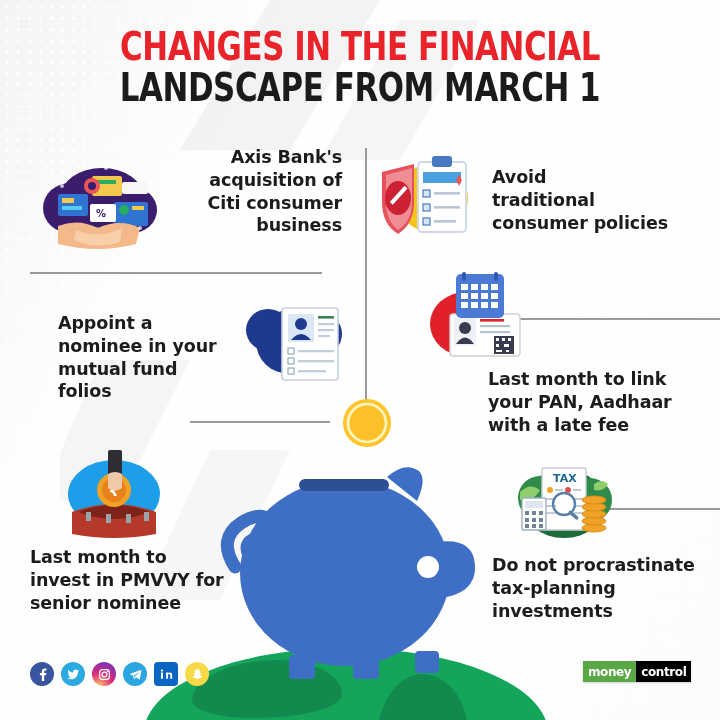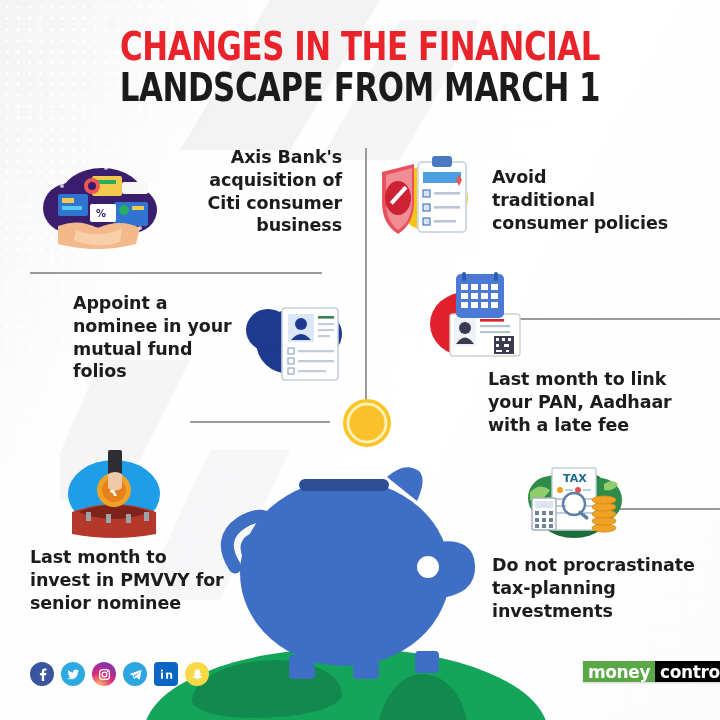--- a/index.html
+++ b/index.html
@@ -119,21 +119,21 @@
     height: 21px;
     z-index: 9;
     box-shadow: 0 1px 2px rgba(0,0,0,.18);
   }
   .logo-a, .logo-b {
     display: flex; align-items: center;
     padding: 0 5px;
     color: #fff;
     font-family: "DejaVu Sans", sans-serif;
     font-weight: 700;
-    font-size: 17px;
+    font-size: 12px;
     letter-spacing: -0.4px;
   }
   .logo-a { background: #5aa845; }
   .logo-b { background: #000000; }
 
   
   #globe {
     position: absolute;
     left: 144px; top: 648px;
     width: 404px; height: 170px;
@@ -223,21 +223,21 @@
         <ellipse cx="24" cy="48" rx="13" ry="17" fill="#cc2233"></ellipse>
         <rect x="14" y="44" width="22" height="4" fill="#ffffff" transform="rotate(-48 24 46)"></rect>
       </svg>
     </div>
     <div class="item-text" style="position:absolute; left:118px; top:16px; width:210px; white-space:pre-line;">Avoid
 traditional
 consumer policies</div>
   </div>
 
   <div class="item" style="left:58px; top:290px;">
-    <div class="item-text" style="position:absolute; left:0; top:2px; width:190px; white-space:pre-line;margin-left:15px;">Appoint a
+    <div class="item-text" style="position:absolute; left:0; top:22px; width:190px; white-space:pre-line;">Appoint a
 nominee in your
 mutual fund
 folios</div>
     <div class="icon-holder" style="left:182px; top:0;">
       <svg width="110" height="105" viewBox="0 0 110 105">
         <ellipse cx="50" cy="52" rx="34" ry="32" fill="#1e3a8f"></ellipse>
         <ellipse cx="78" cy="44" rx="24" ry="23" fill="#1e3a8f"></ellipse>
         <ellipse cx="28" cy="40" rx="22" ry="21" fill="#1e3a8f"></ellipse>
         <rect x="42" y="18" width="56" height="72" rx="3" fill="#ffffff" stroke="#c6d0de" stroke-width="1.6"></rect>
         <rect x="48" y="24" width="26" height="28" fill="#dce7f5"></rect>
@@ -316,21 +316,21 @@
         <rect x="54" y="0" width="14" height="26" rx="2" fill="#2d2d33"></rect>
         <path d="M54 24 q7 -4 14 0 l0 14 q-7 5 -14 0 z" fill="#f0c9a8"></path>
       </svg>
     </div>
     <div class="item-text" style="position:absolute; left:6px; top:96px; width:210px; white-space:pre-line;">Last month to
 invest in PMVVY for
 senior nominee</div>
   </div>
 
   <div class="item" style="left:492px; top:458px;">
-    <div class="icon-holder" style="left:24px; top:0;">
+    <div class="icon-holder" style="left:14px; top:0;">
       <svg width="116" height="90" viewBox="0 0 116 90">
         <ellipse cx="58" cy="46" rx="42" ry="34" fill="#1e6b3a"></ellipse>
         <ellipse cx="34" cy="40" rx="22" ry="22" fill="#2f8b4a"></ellipse>
         <ellipse cx="84" cy="42" rx="22" ry="22" fill="#2f8b4a"></ellipse>
         <path d="M14 34 q10 -10 20 -2 q-6 12 -20 10 z" fill="#8fce6a"></path>
         <path d="M88 26 q8 -6 14 0 q-4 8 -14 6 z" fill="#8fce6a"></path>
         <rect x="36" y="10" width="44" height="62" rx="2" fill="#ffffff" stroke="#c3cdd9" stroke-width="1.4"></rect>
         <text x="47" y="24" font-family="DejaVu Sans, sans-serif" font-size="11" font-weight="bold" fill="#1e6b8f">TAX</text>
         <circle cx="44" cy="32" r="3" fill="#f0a227"></circle>
         <rect x="49" y="31" width="8" height="2" fill="#c3cdd9"></rect>

